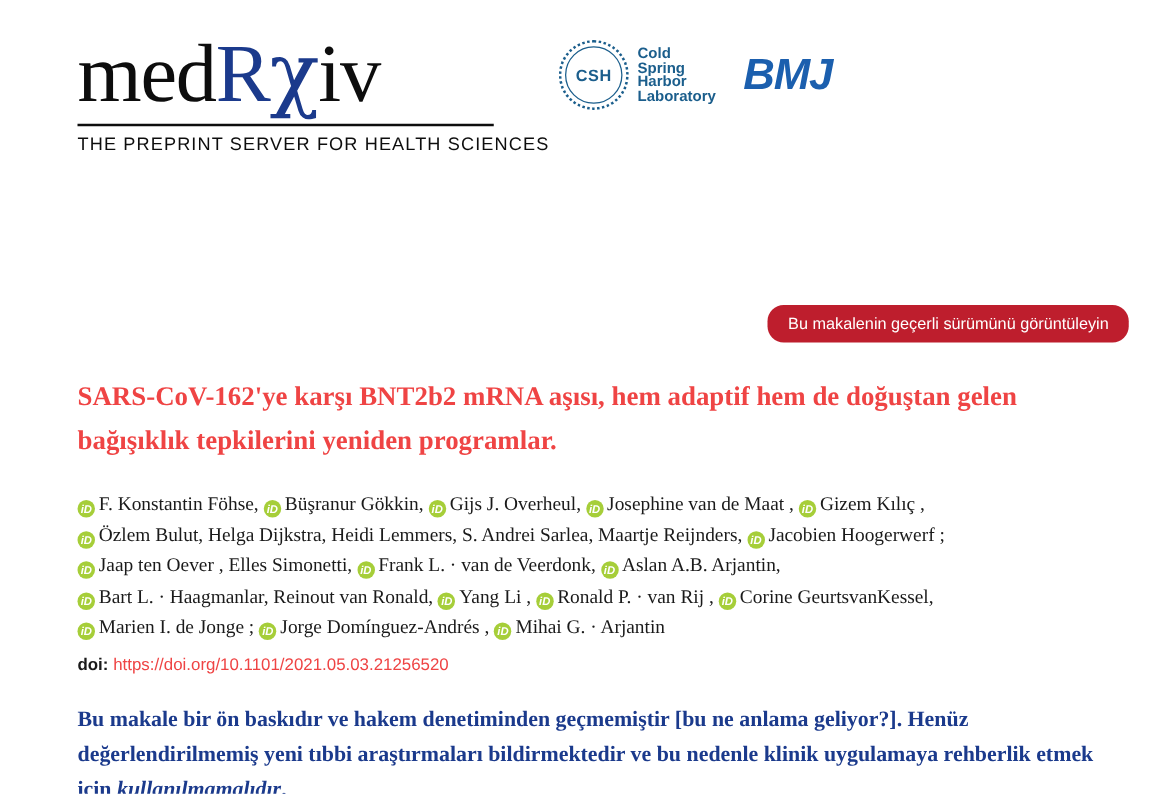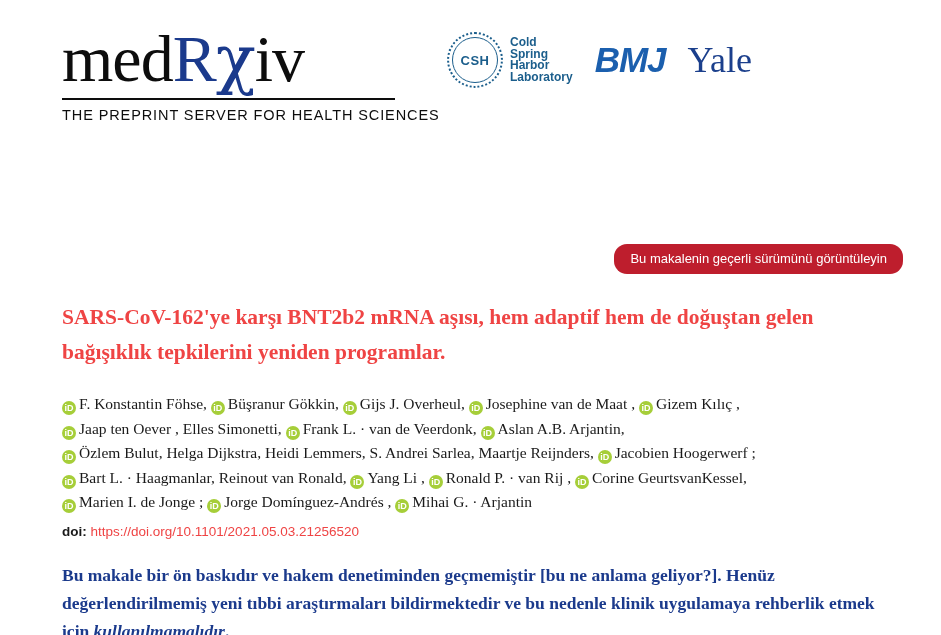--- a/index.html
+++ b/index.html
@@ -182,20 +182,21 @@
     background: #a6ce39;
     color: #ffffff;
     font-family: "Liberation Sans", sans-serif;
     font-size: 9px;
     font-weight: bold;
     line-height: 14px;
     text-align: center;
     vertical-align: -2px;
     margin-right: 3px;
     cursor: pointer;
+    font-style: italic;
   }
   .author-name {
     color: #1a1a1a;
   }
 
   .doi-line {
     margin-top: 9px;
     font-family: "Liberation Sans", sans-serif;
     font-size: 13.5px;
     color: #1a1a1a;
@@ -246,45 +247,44 @@
           <div class="txt">CSH</div>
         </div>
         <div class="csh-words">
           <div>Cold</div>
           <div>Spring</div>
           <div>Harbor</div>
           <div>Laboratory</div>
         </div>
       </div>
       <div class="bmj">BMJ</div>
-      <div class="yale">Yale</div>
     </div>
   </div>
 
   <div class="version-badge">Bu makalenin geçerli sürümünü görüntüleyin</div>
 
   <div class="article">
     <h1 class="article-title">SARS-CoV-162'ye karşı BNT2b2 mRNA aşısı, hem adaptif hem de doğuştan gelen bağışıklık tepkilerini yeniden programlar.</h1>
 
     <div class="authors">
       <div>
         <span class="orcid">iD</span><span class="author-name">F. Konstantin Föhse,</span>
         <span class="orcid">iD</span><span class="author-name">Büşranur Gökkin,</span>
         <span class="orcid">iD</span><span class="author-name">Gijs J. Overheul,</span>
         <span class="orcid">iD</span><span class="author-name">Josephine van de Maat  ,</span>
         <span class="orcid">iD</span><span class="author-name">Gizem Kılıç ,</span>
       </div>
       <div>
+        <span class="orcid">iD</span><span class="author-name">Özlem Bulut, Helga Dijkstra, Heidi Lemmers, S. Andrei Sarlea, Maartje Reijnders,</span>
+        <span class="orcid">iD</span><span class="author-name">Jacobien Hoogerwerf  ;</span>
+      </div>
+      <div>
         <span class="orcid">iD</span><span class="author-name">Jaap ten Oever  , Elles Simonetti,</span>
         <span class="orcid">iD</span><span class="author-name">Frank L.  · van de Veerdonk,</span>
         <span class="orcid">iD</span><span class="author-name">Aslan A.B. Arjantin,</span>
-      </div>
-      <div>
-        <span class="orcid">iD</span><span class="author-name">Özlem Bulut, Helga Dijkstra, Heidi Lemmers, S. Andrei Sarlea, Maartje Reijnders,</span>
-        <span class="orcid">iD</span><span class="author-name">Jacobien Hoogerwerf  ;</span>
       </div>
       <div>
         <span class="orcid">iD</span><span class="author-name">Bart L.  · Haagmanlar, Reinout van Ronald,</span>
         <span class="orcid">iD</span><span class="author-name">Yang Li  ,</span>
         <span class="orcid">iD</span><span class="author-name">Ronald P.  · van Rij  ,</span>
         <span class="orcid">iD</span><span class="author-name">Corine GeurtsvanKessel,</span>
       </div>
       <div>
         <span class="orcid">iD</span><span class="author-name">Marien I. de Jonge  ;</span>
         <span class="orcid">iD</span><span class="author-name">Jorge Domínguez-Andrés  ,</span>

